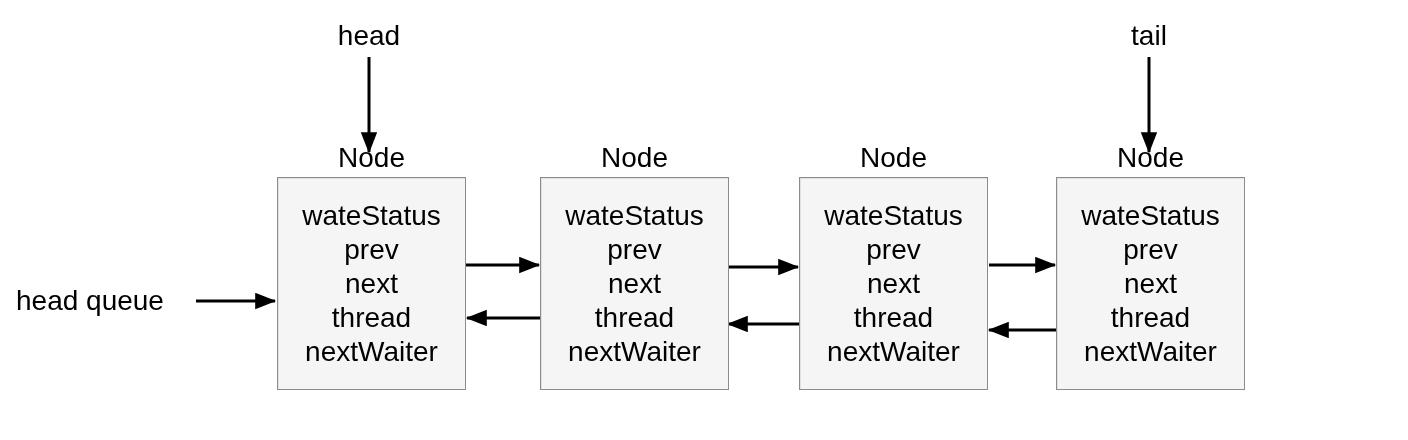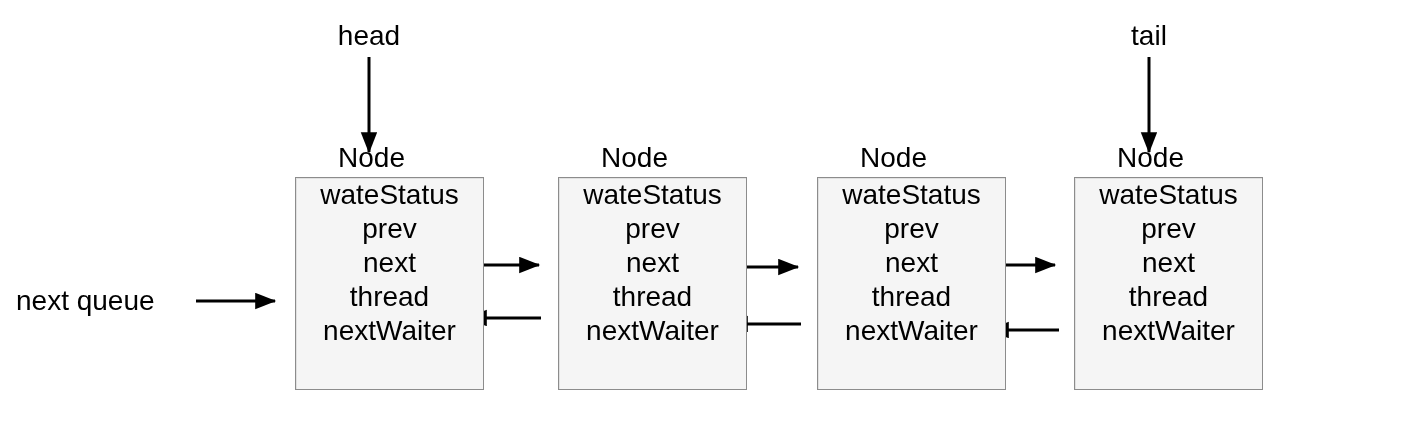--- a/index.html
+++ b/index.html
@@ -62,22 +62,21 @@
   }
   .node-box {
     box-sizing: border-box;
     width: 189px;
     height: 213px;
     background: var(--box-fill, #f5f5f5);
     border: 1px solid var(--box-border, #8c8c8c);
     box-shadow: inset 1px 1px 0 rgba(0,0,0,0.08);
     display: flex;
     flex-direction: column;
-    justify-content: flex-start;
-    margin-left: 18px;
+    justify-content: center;
   }
   .node-field {
     font-size: 28px;
     line-height: 34px;
     white-space: nowrap;
   }
 </style>
 </head>
 <body>
 
@@ -97,21 +96,21 @@
     <line x1="729" y1="267" x2="798" y2="267" marker-end="url(#ah)"></line>
     <line x1="989" y1="265" x2="1055" y2="265" marker-end="url(#ah)"></line>
 
     <line x1="541" y1="318" x2="467" y2="318" marker-end="url(#ah)"></line>
     <line x1="801" y1="324" x2="728" y2="324" marker-end="url(#ah)"></line>
     <line x1="1059" y1="330" x2="989" y2="330" marker-end="url(#ah)"></line>
   </svg>
 
   <div class="pointer-label head-label">head</div>
   <div class="pointer-label tail-label">tail</div>
-  <div class="sync-queue-label">next queue</div>
+  <div class="sync-queue-label">head queue</div>
 
   <div class="node-group node-group-1">
     <div class="node-title">Node</div>
     <div class="node-box">
       <div class="node-field">wateStatus</div>
       <div class="node-field">prev</div>
       <div class="node-field">next</div>
       <div class="node-field">thread</div>
       <div class="node-field">nextWaiter</div>
     </div>

